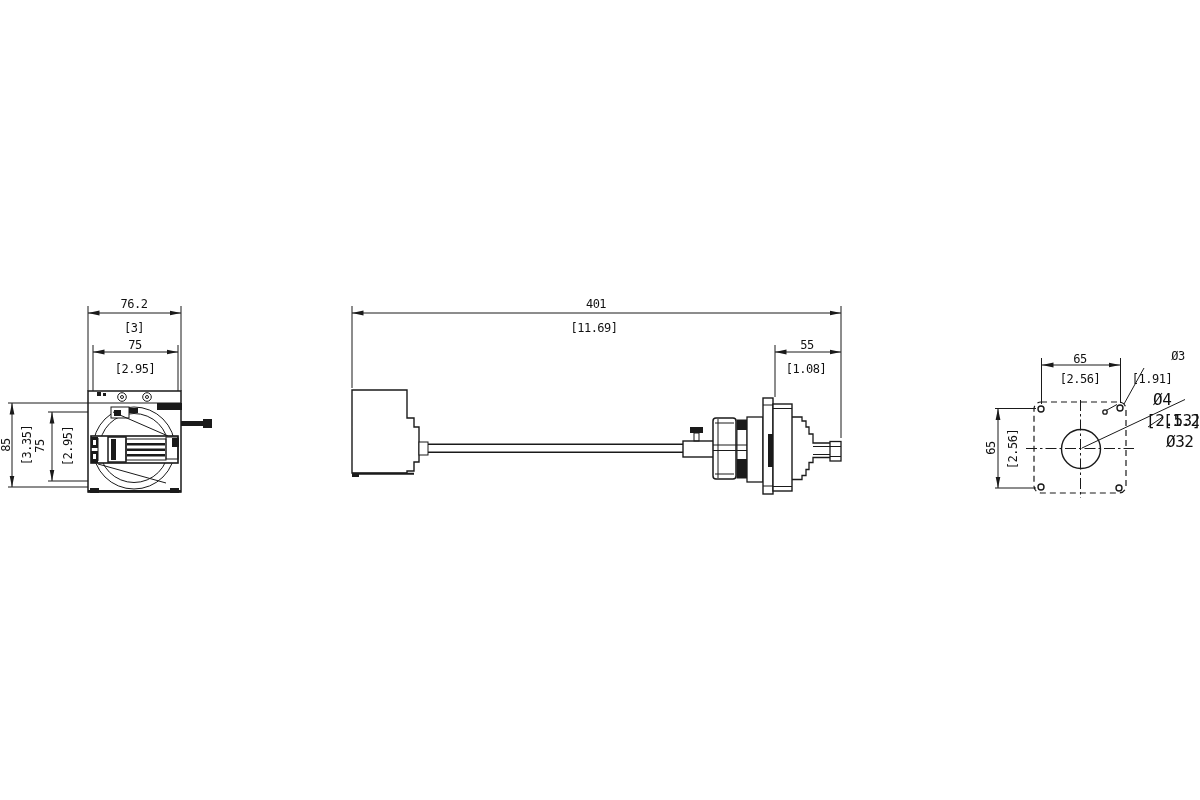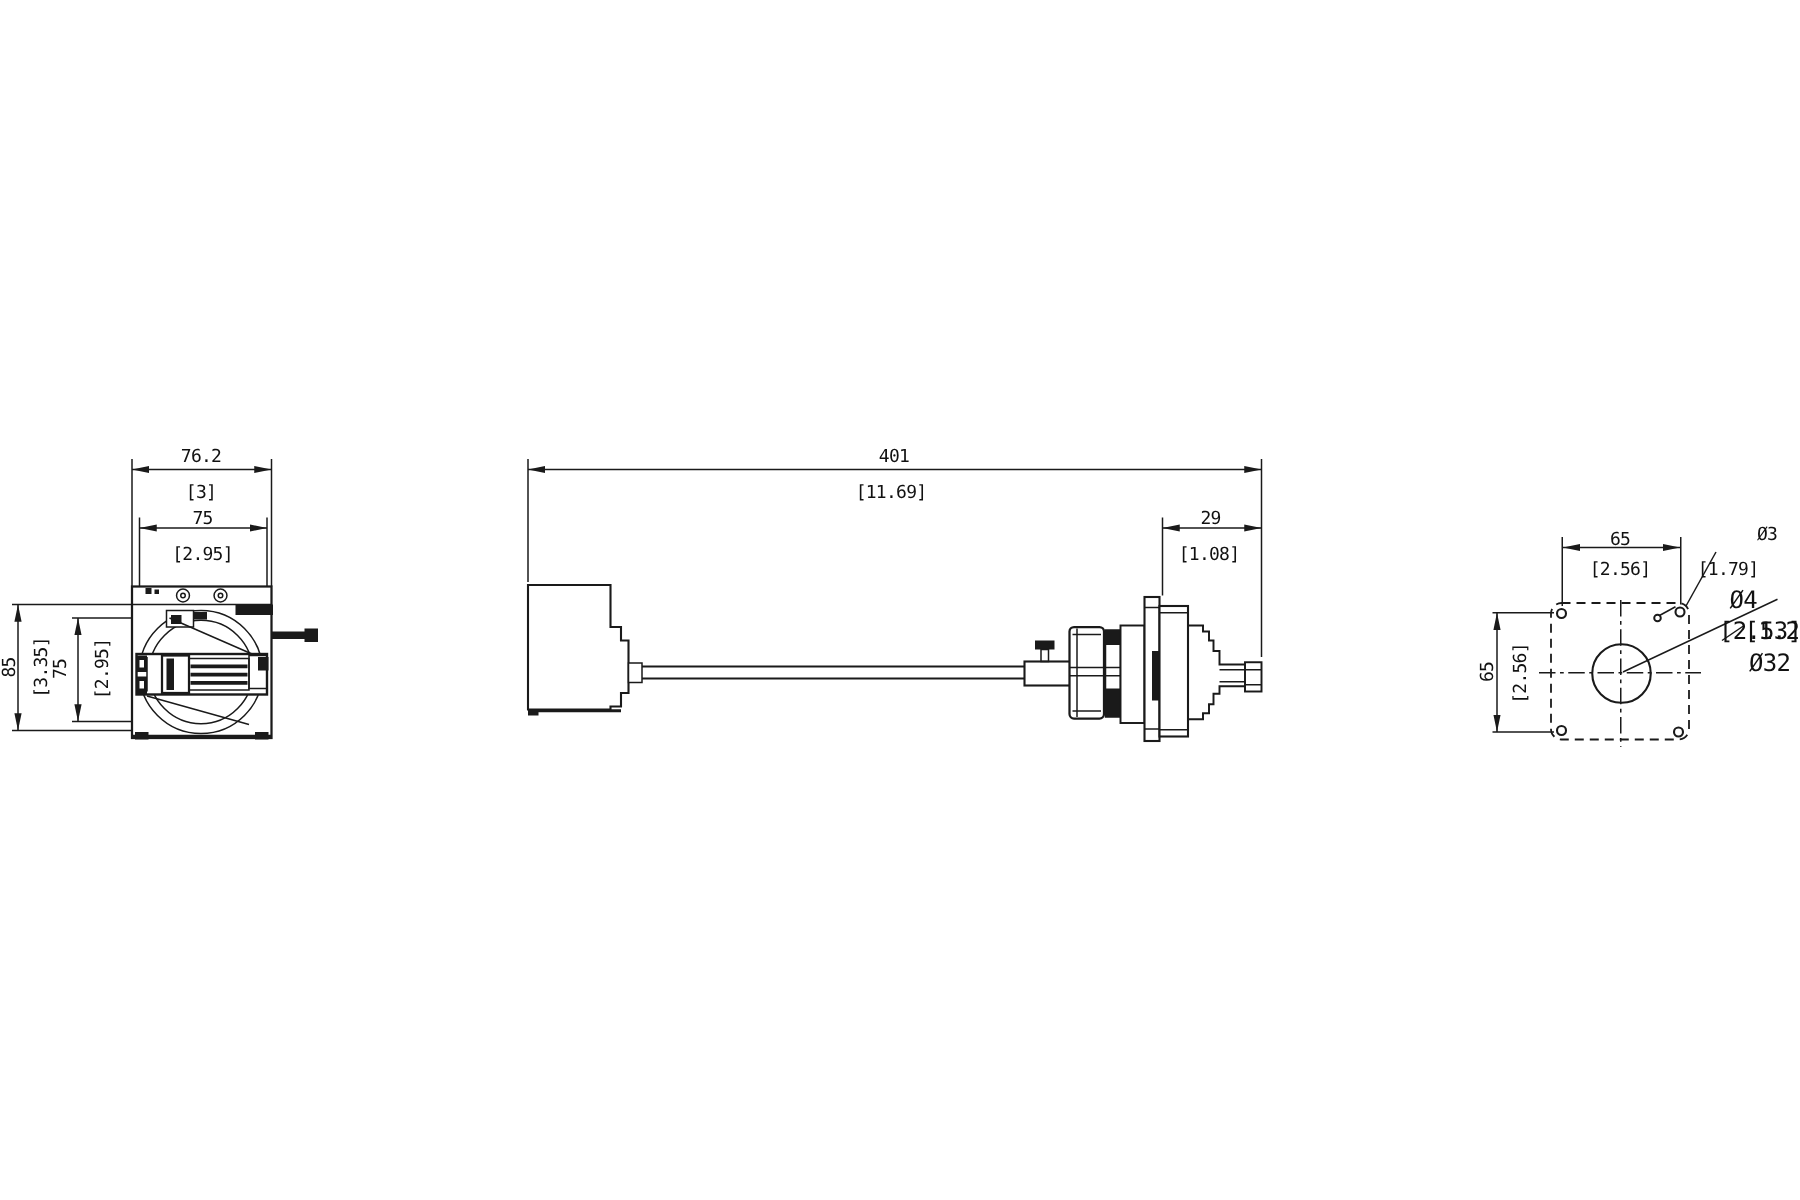--- a/index.html
+++ b/index.html
@@ -187,28 +187,28 @@
 <div class="dim" style="left:134px;top:328px;">[3]</div>
 <div class="dim" style="left:135px;top:345px;">75</div>
 <div class="dim" style="left:135px;top:369px;">[2.95]</div>
 <div class="dimv" style="left:6px;top:445px;">85</div>
 <div class="dimv" style="left:27px;top:445px;">[3.35]</div>
 <div class="dimv" style="left:40px;top:446px;">75</div>
 <div class="dimv" style="left:68px;top:446px;">[2.95]</div>
 
 <div class="dim" style="left:596px;top:304px;text-align:center;">401</div>
 <div class="dim" style="left:594px;top:328px;">[11.69]</div>
-<div class="dim" style="left:807px;top:345px;">29</div>
+<div class="dim" style="left:807px;top:345px;">55</div>
 <div class="dim" style="left:806px;top:369px;">[1.08]</div>
 
 <div class="dim" style="left:1080px;top:359px;">65</div>
 <div class="dim" style="left:1080px;top:379px;">[2.56]</div>
 <div class="dimv" style="left:991px;top:448px;">65</div>
 <div class="dimv" style="left:1013px;top:449px;">[2.56]</div>
 
 <div class="dim" style="left:1178px;top:356px;">Ø3</div>
-<div class="dim" style="left:1152px;top:379px;">[1.79]</div>
+<div class="dim" style="left:1152px;top:379px;">[1.91]</div>
 <div class="dimL" style="left:1153px;top:400px;">Ø4</div>
 <div class="dimL" style="left:1166px;top:400px;margin-top:42px;">Ø32</div>
 <div class="dimL" style="left:1146px;top:421px;">[2.53]</div>
 <div class="dimL" style="left:1163px;top:421px;">[1.26]</div>
 
 </div>
 
 </body></html>

